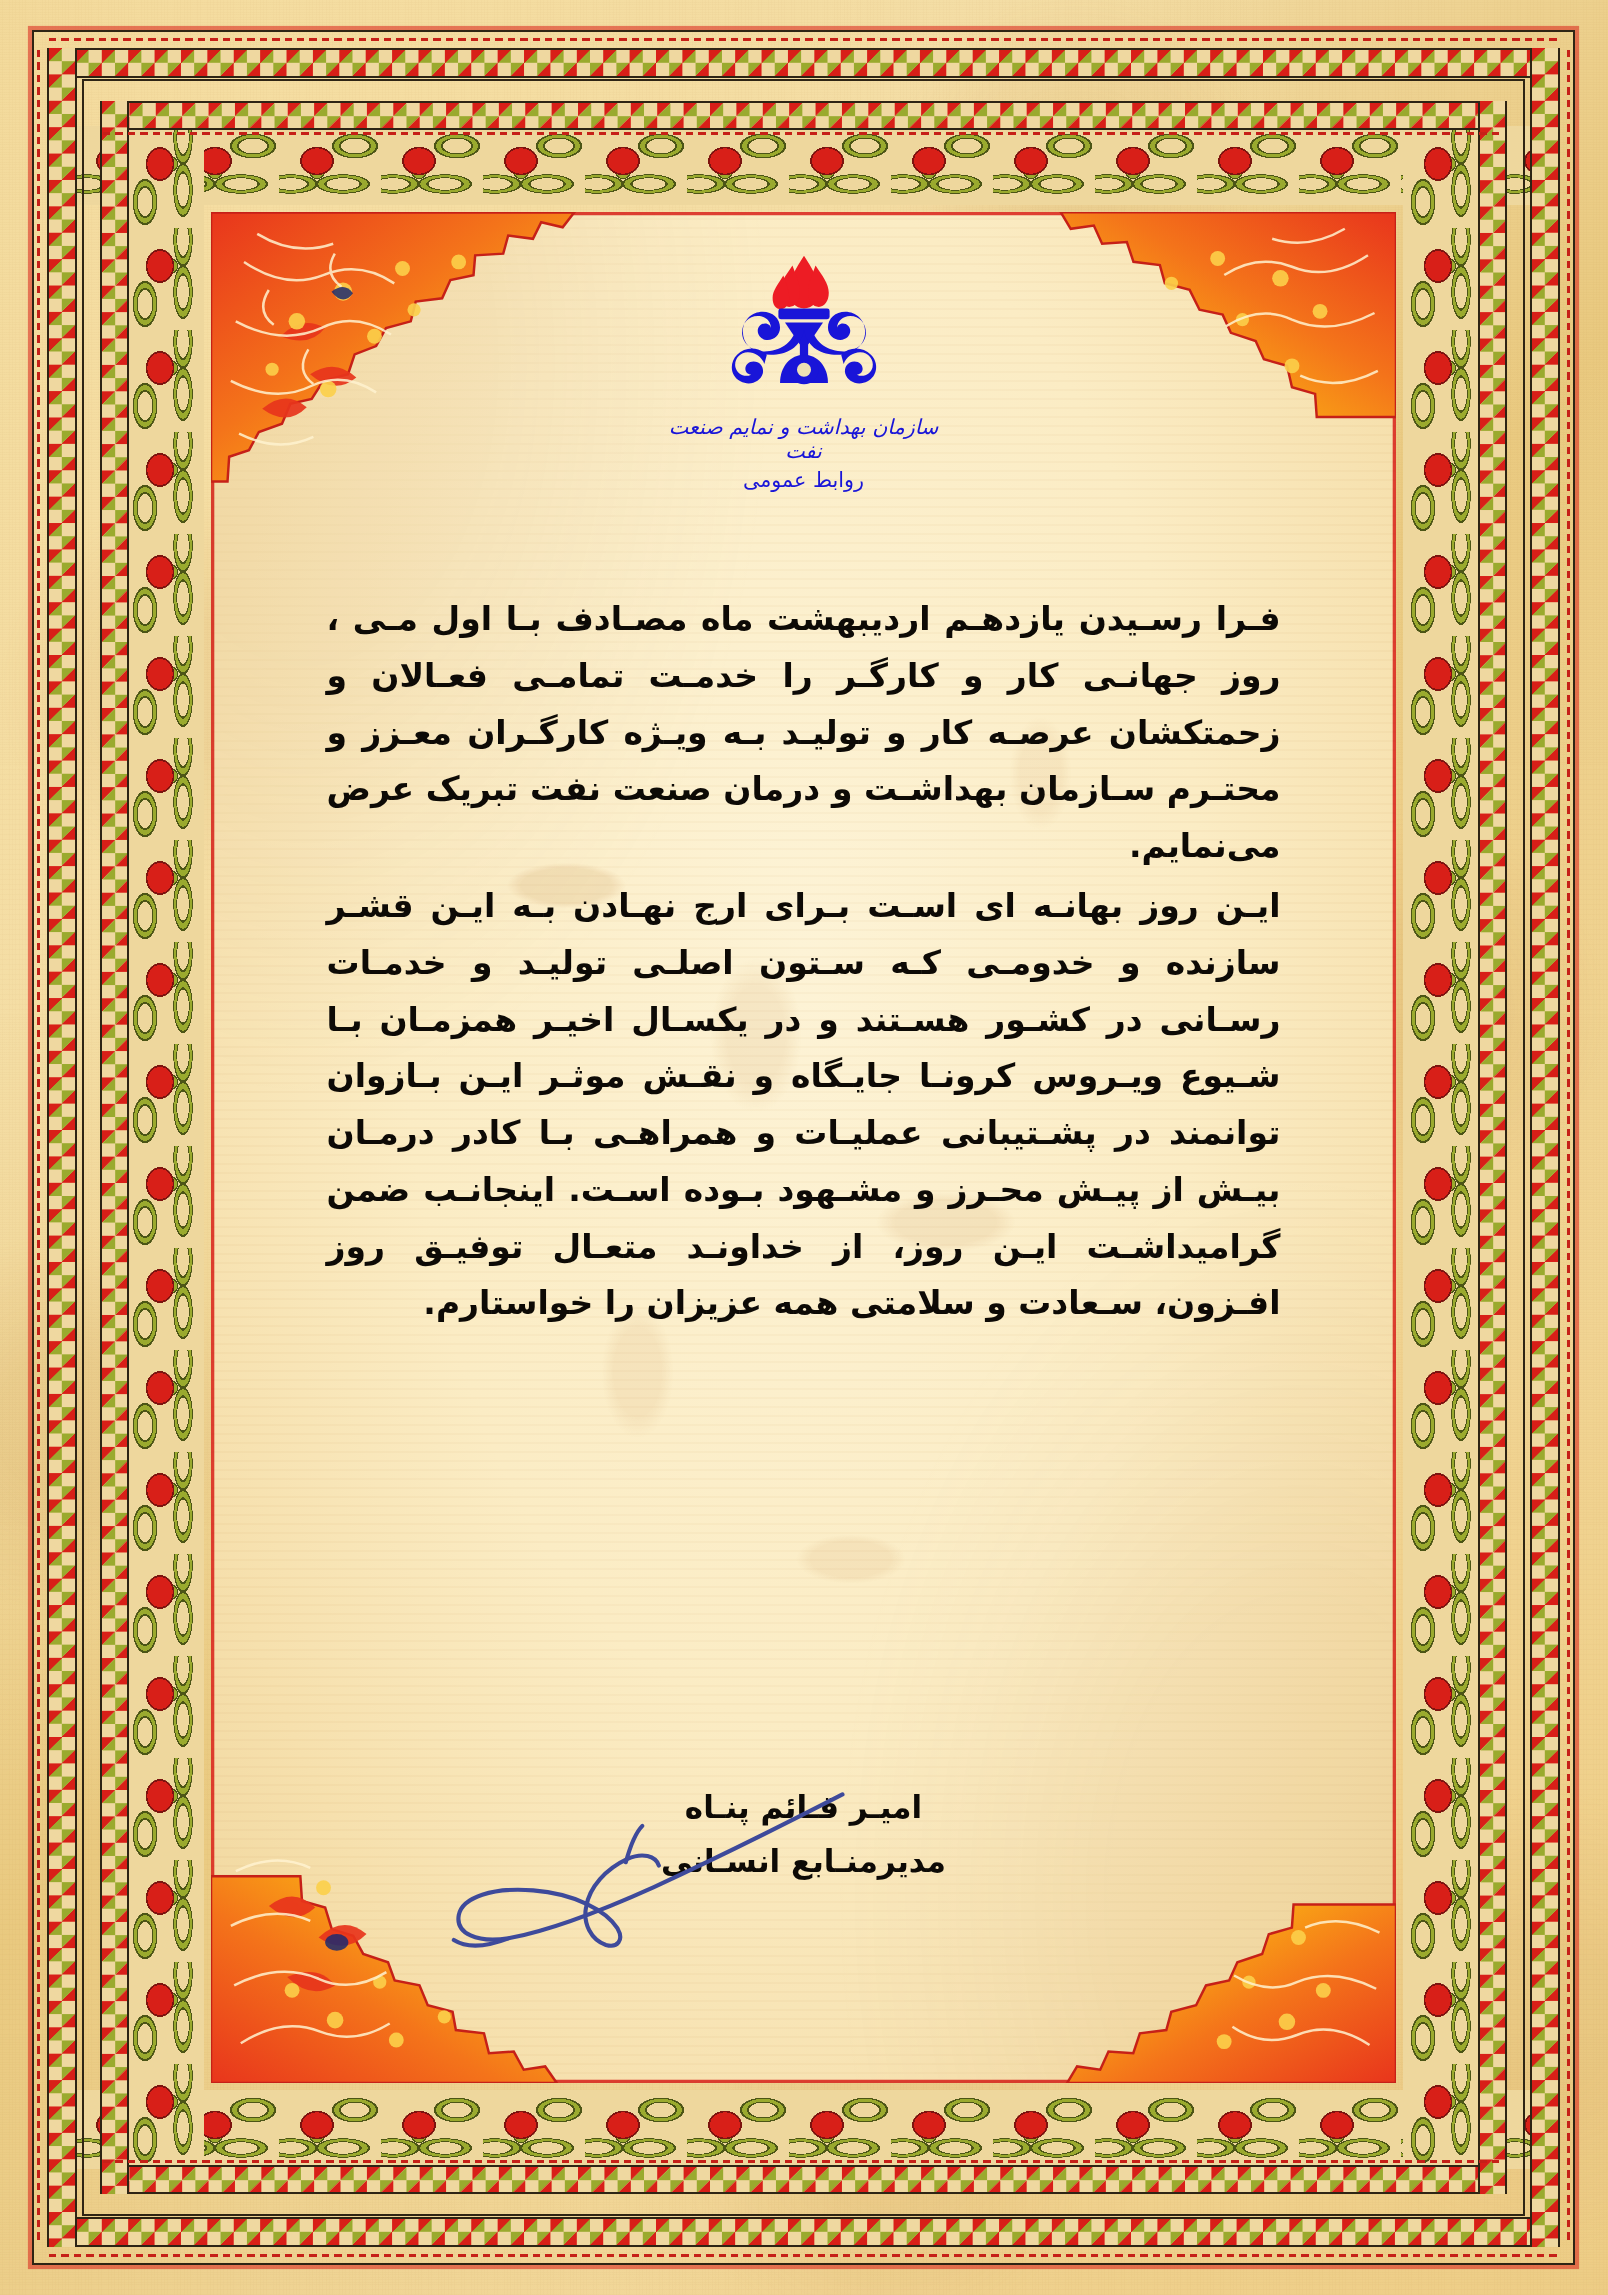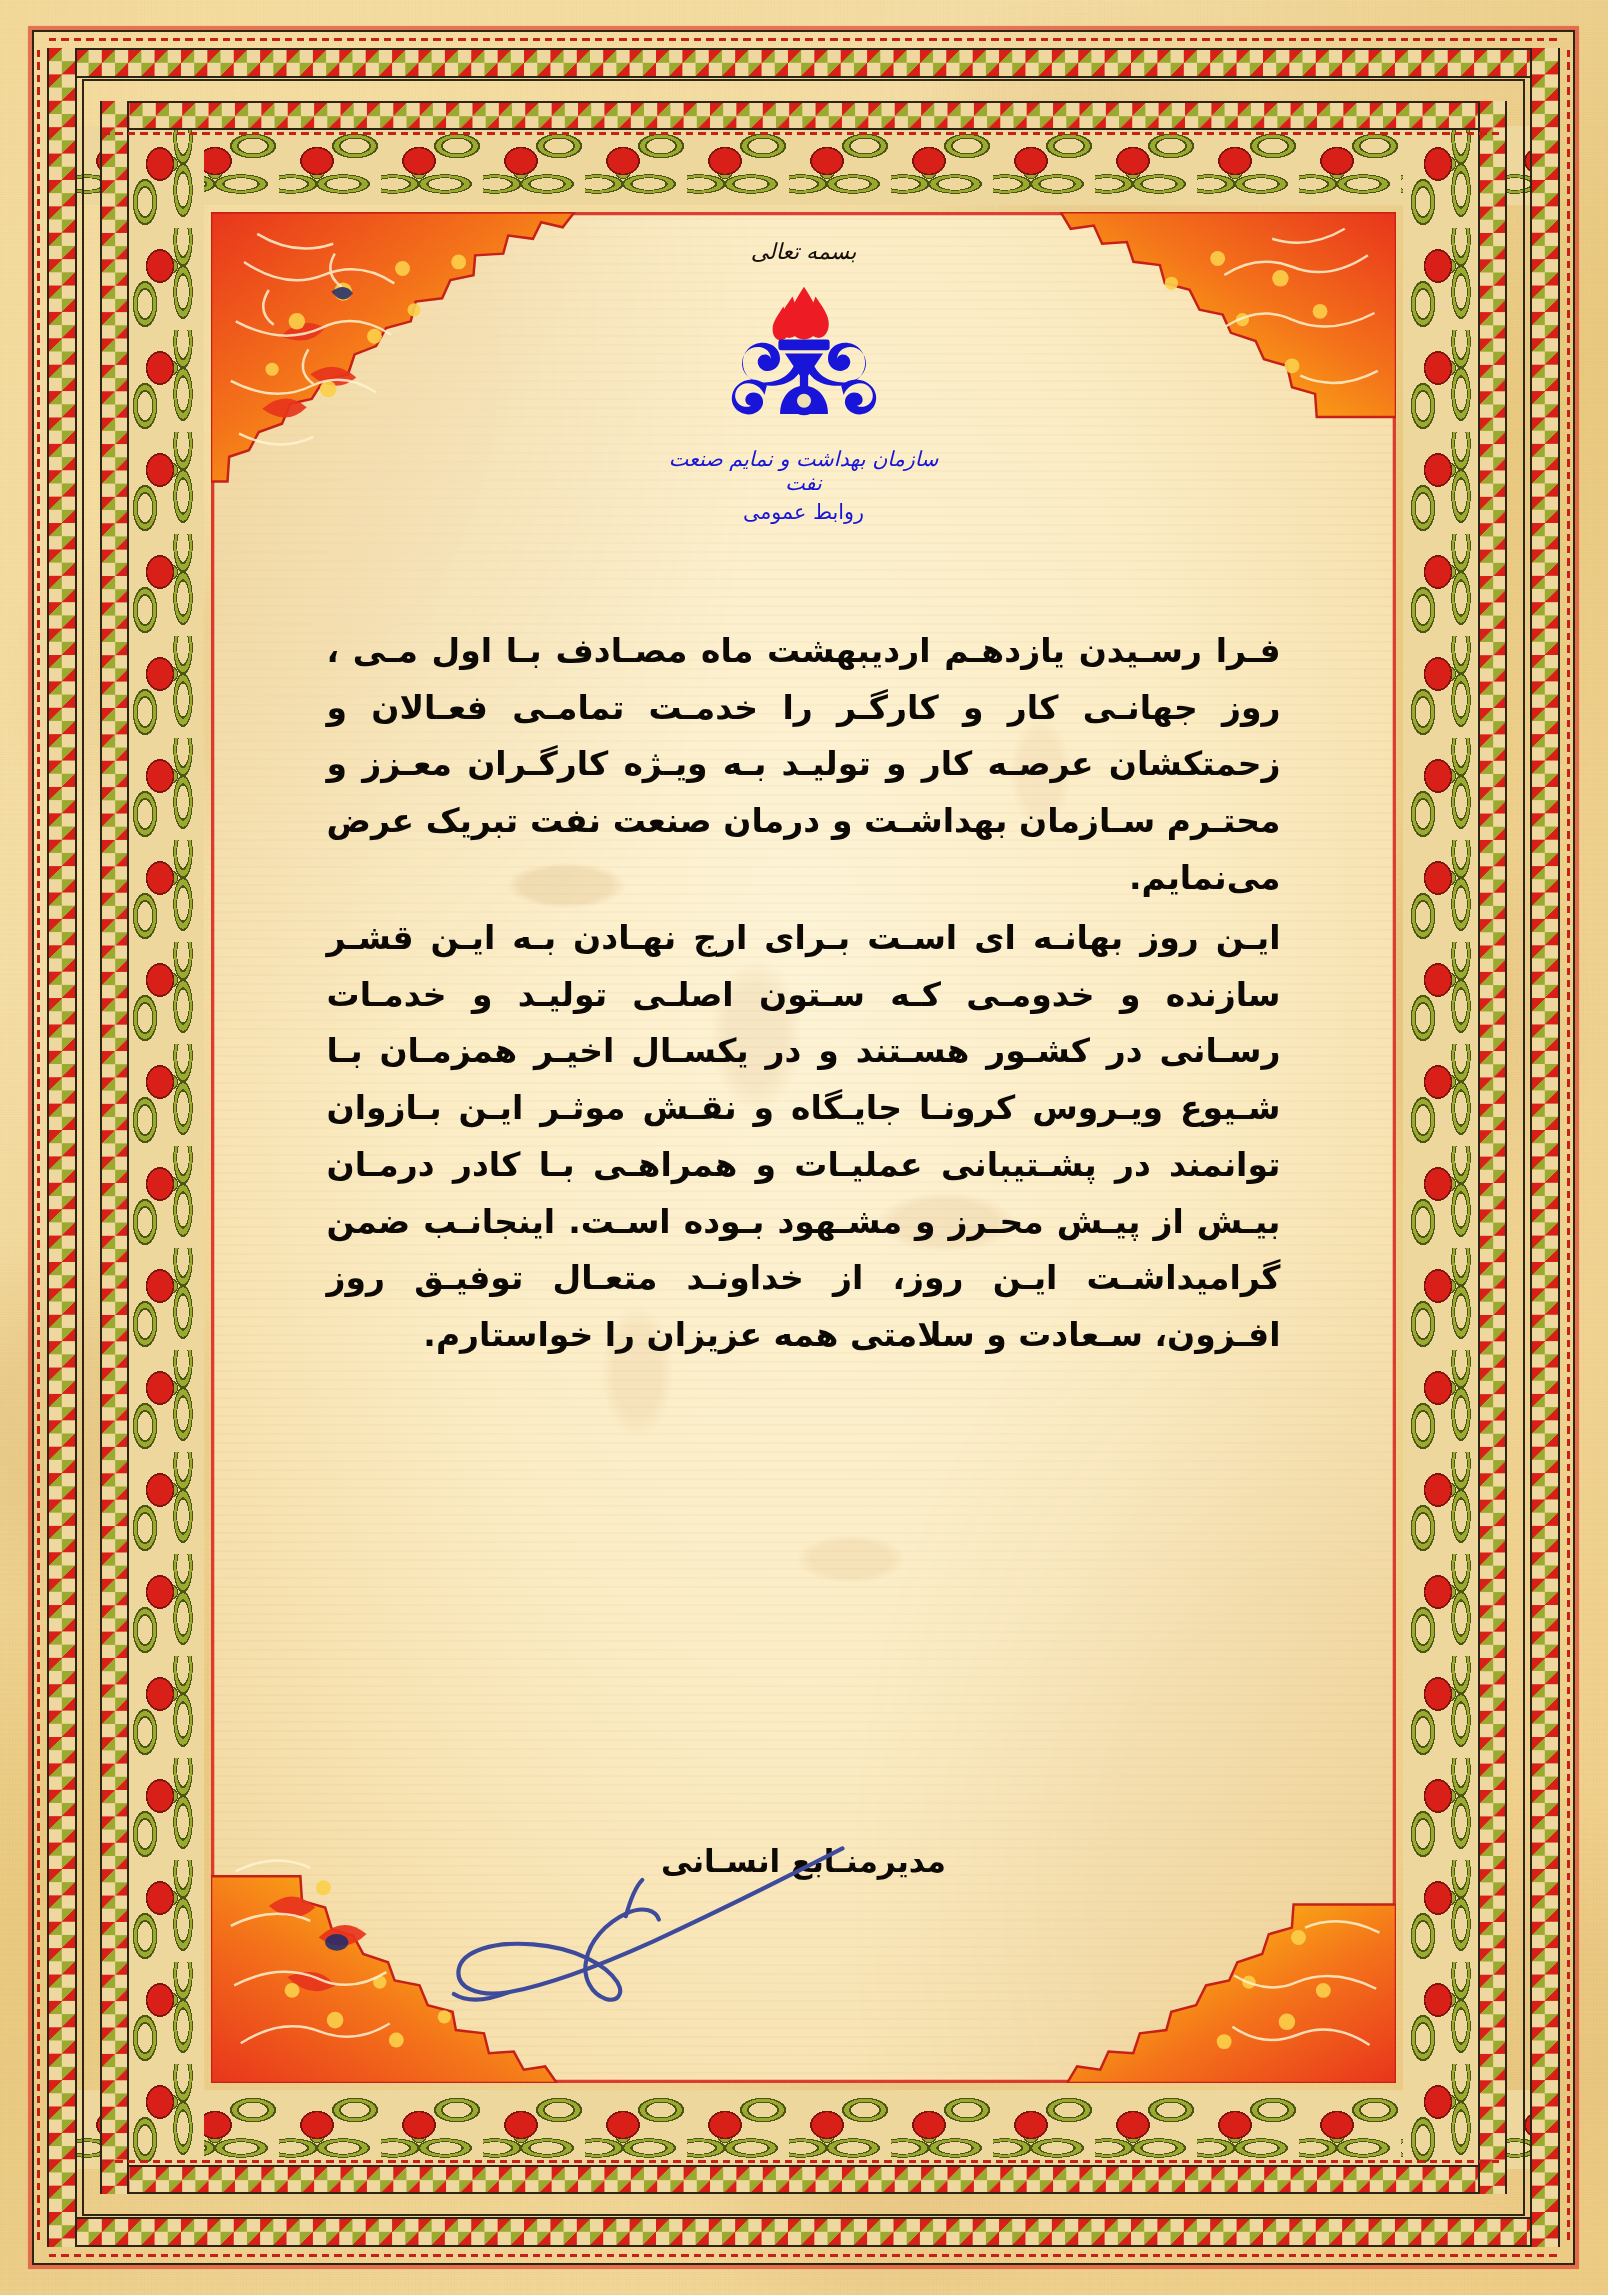--- a/index.html
+++ b/index.html
@@ -389,21 +389,20 @@
         <g fill="none" stroke="#FFF3D0" stroke-width="3" opacity=".85">
           <path d="M32,46 q46,30 88,12 q40,-16 78,10"></path>
           <path d="M24,114 q52,26 96,8 q36,-16 76,8"></path>
           <path d="M20,182 q48,24 90,6"></path>
         </g>
       </svg>
     </div>
 
     <div class="content">
 
-      <div class="basmala">بسمه تعالی</div>
 
       <div class="logo-wrap">
         <span>
           <svg width="190" height="157" viewBox="0 0 230 190" xmlns="http://www.w3.org/2000/svg">
 
             <g fill="#ED1C24">
               <path d="M115,2 c10,16 18,28 18,42 c0,14 -8,22 -18,22 c-10,0 -18,-8 -18,-22 c0,-14 8,-26 18,-42 Z"></path>
               <path d="M101,14 c5,13 9,22 9,33 c0,11 -6,17 -13,17 c-7,0 -12,-7 -12,-17 c0,-11 8,-21 16,-33 Z"></path>
               <path d="M90,26 c4,11 7,18 7,27 c0,9 -5,14 -10,14 c-6,0 -10,-5 -10,-14 c0,-9 7,-17 13,-27 Z"></path>
               <path d="M129,14 c-5,13 -9,22 -9,33 c0,11 6,17 13,17 c7,0 12,-7 12,-17 c0,-11 -8,-21 -16,-33 Z"></path>
@@ -485,20 +484,21 @@
                 <path d="M500,10 C430,46 350,86 272,122 C210,150 150,174 96,184
                          C58,190 32,178 36,156 C40,134 78,122 126,126
                          C176,130 214,150 228,172 C236,186 228,196 214,192
                          C196,186 186,166 190,146 C194,122 214,100 240,88
                          C258,80 274,84 278,96"></path>
                 <path d="M238,92 C244,70 250,56 258,48"></path>
                 <path d="M96,184 C70,194 46,196 30,186"></path>
               </g>
             </svg>
           </span>
+          <div class="sig-name">امیـر قـائم پنـاه</div>
           <div class="sig-title">مدیرمنـابع انسـانی</div>
         </div>
       </div>
 
     </div>
   </div>
 </div>
 
 
 </body></html>

